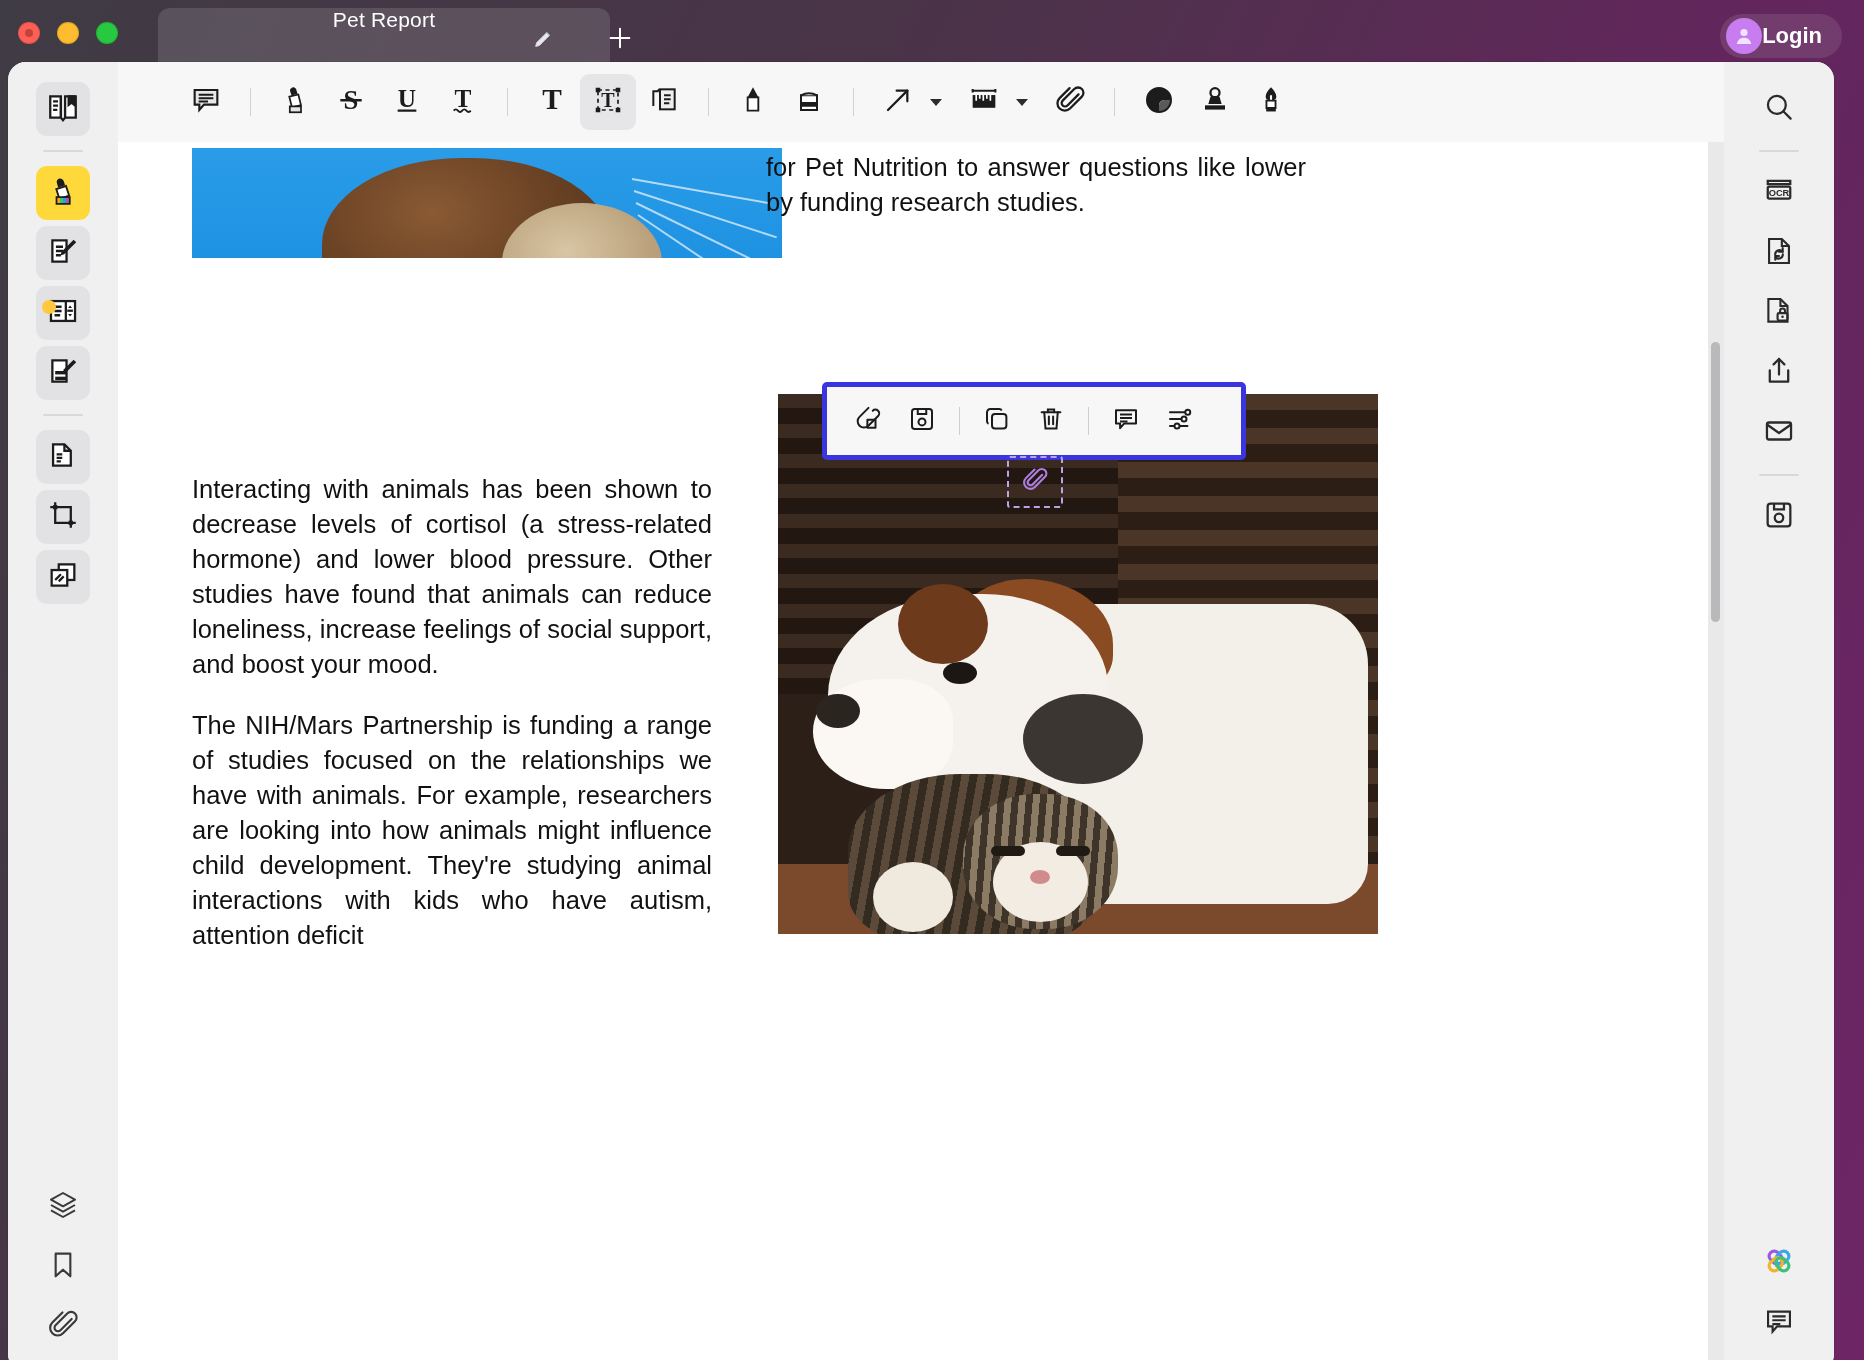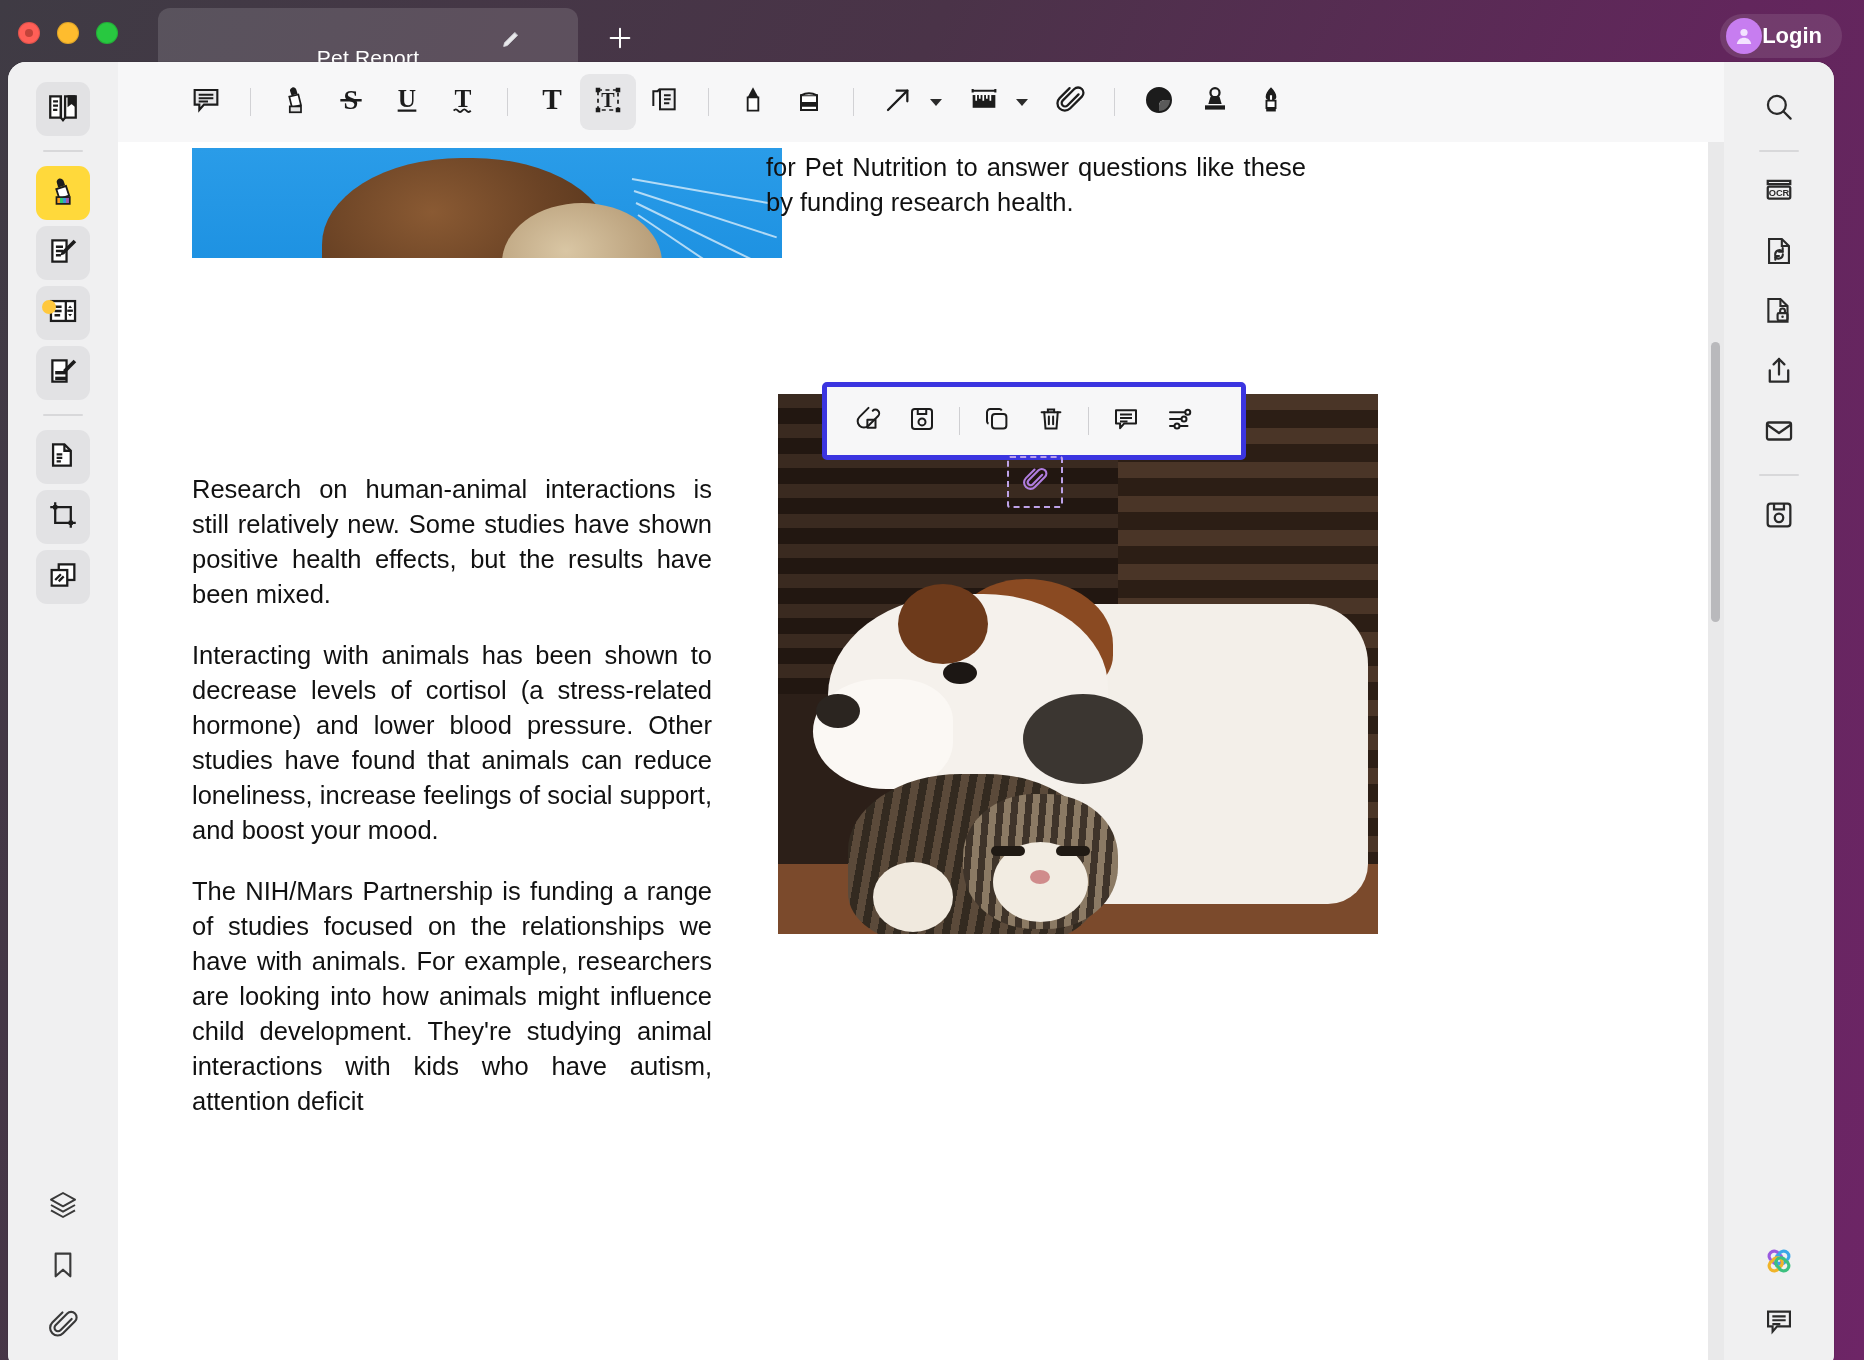--- a/index.html
+++ b/index.html
@@ -15,24 +15,24 @@
     overflow:hidden;
   }
   #titlebar{position:absolute;left:0;top:0;width:1864px;height:70px;}
   .traffic{position:absolute;top:22px;width:22px;height:22px;border-radius:50%;}
   .tl-red{left:18px;background:#ff5f57;box-shadow:inset 0 0 0 1px rgba(0,0,0,.12);}
   .tl-yellow{left:57px;background:#febc2e;box-shadow:inset 0 0 0 1px rgba(0,0,0,.12);}
   .tl-green{left:96px;background:#28c840;box-shadow:inset 0 0 0 1px rgba(0,0,0,.12);}
   .tl-red::after{content:"";position:absolute;left:7px;top:7px;width:8px;height:8px;border-radius:50%;background:#8f2b23;opacity:.55;}
 
   #tab{
-    position:absolute;left:158px;top:8px;width:420px;height:62px;
+    position:absolute;left:158px;top:8px;width:452px;height:62px;
     background:rgba(255,255,255,.13);
     border-radius:12px 12px 0 0;
-    display:flex;align-items:flex-end;justify-content:center;
+    display:flex;align-items:flex-start;justify-content:center;
   }
   #tab-title{color:#ffffff;font-size:21px;letter-spacing:.2px;}
   #tab-edit{position:absolute;right:56px;top:21px;width:22px;height:22px;}
   #newtab{position:absolute;left:600px;top:18px;width:40px;height:40px;display:flex;align-items:center;justify-content:center;}
 
   #login{
     position:absolute;right:22px;top:14px;height:44px;
     display:flex;align-items:center;
     padding:0 20px 0 6px;border-radius:22px;background:rgba(255,255,255,.10);
   }
@@ -620,27 +620,26 @@
           <div id="cat-banner">
             <div class="catshape" id="cat-head"></div>
             <div class="catshape" id="cat-cheek"></div>
             <div class="whisker" style="left:440px;top:30px;width:140px;transform:rotate(10deg);"></div>
             <div class="whisker" style="left:442px;top:42px;width:150px;transform:rotate(18deg);"></div>
             <div class="whisker" style="left:444px;top:54px;width:145px;transform:rotate(26deg);"></div>
             <div class="whisker" style="left:446px;top:66px;width:130px;transform:rotate(34deg);"></div>
           </div>
 
           <div id="para-top">
-            <p class="doc">for Pet Nutrition to answer questions like these by funding research health.</p>
+            <p class="doc">for Pet Nutrition to answer questions like lower by funding research studies.</p>
           </div>
 
 
 
           <div id="body-col">
-            <p class="doc">Research on human-animal interactions is still relatively new. Some studies have shown positive health effects, but the results have been mixed.</p>
             <p class="doc">Interacting with animals has been shown to decrease levels of cortisol (a stress-related hormone) and lower blood pressure. Other studies have found that animals can reduce loneliness, increase feelings of social support, and boost your mood.</p>
             <p class="doc">The NIH/Mars Partnership is funding a range of studies focused on the relationships we have with animals. For example, researchers are looking into how animals might influence child development. They're studying animal interactions with kids who have autism, attention deficit</p>
           </div>
 
           <div id="dog-photo">
             <div class="dp" id="dp-wall"></div>
             <div class="dp" id="dp-wall2"></div>
             <div class="dp" id="dp-floor"></div>
             <div class="dp" id="dp-dogbody"></div>
             <div class="dp" id="dp-dogear"></div>

